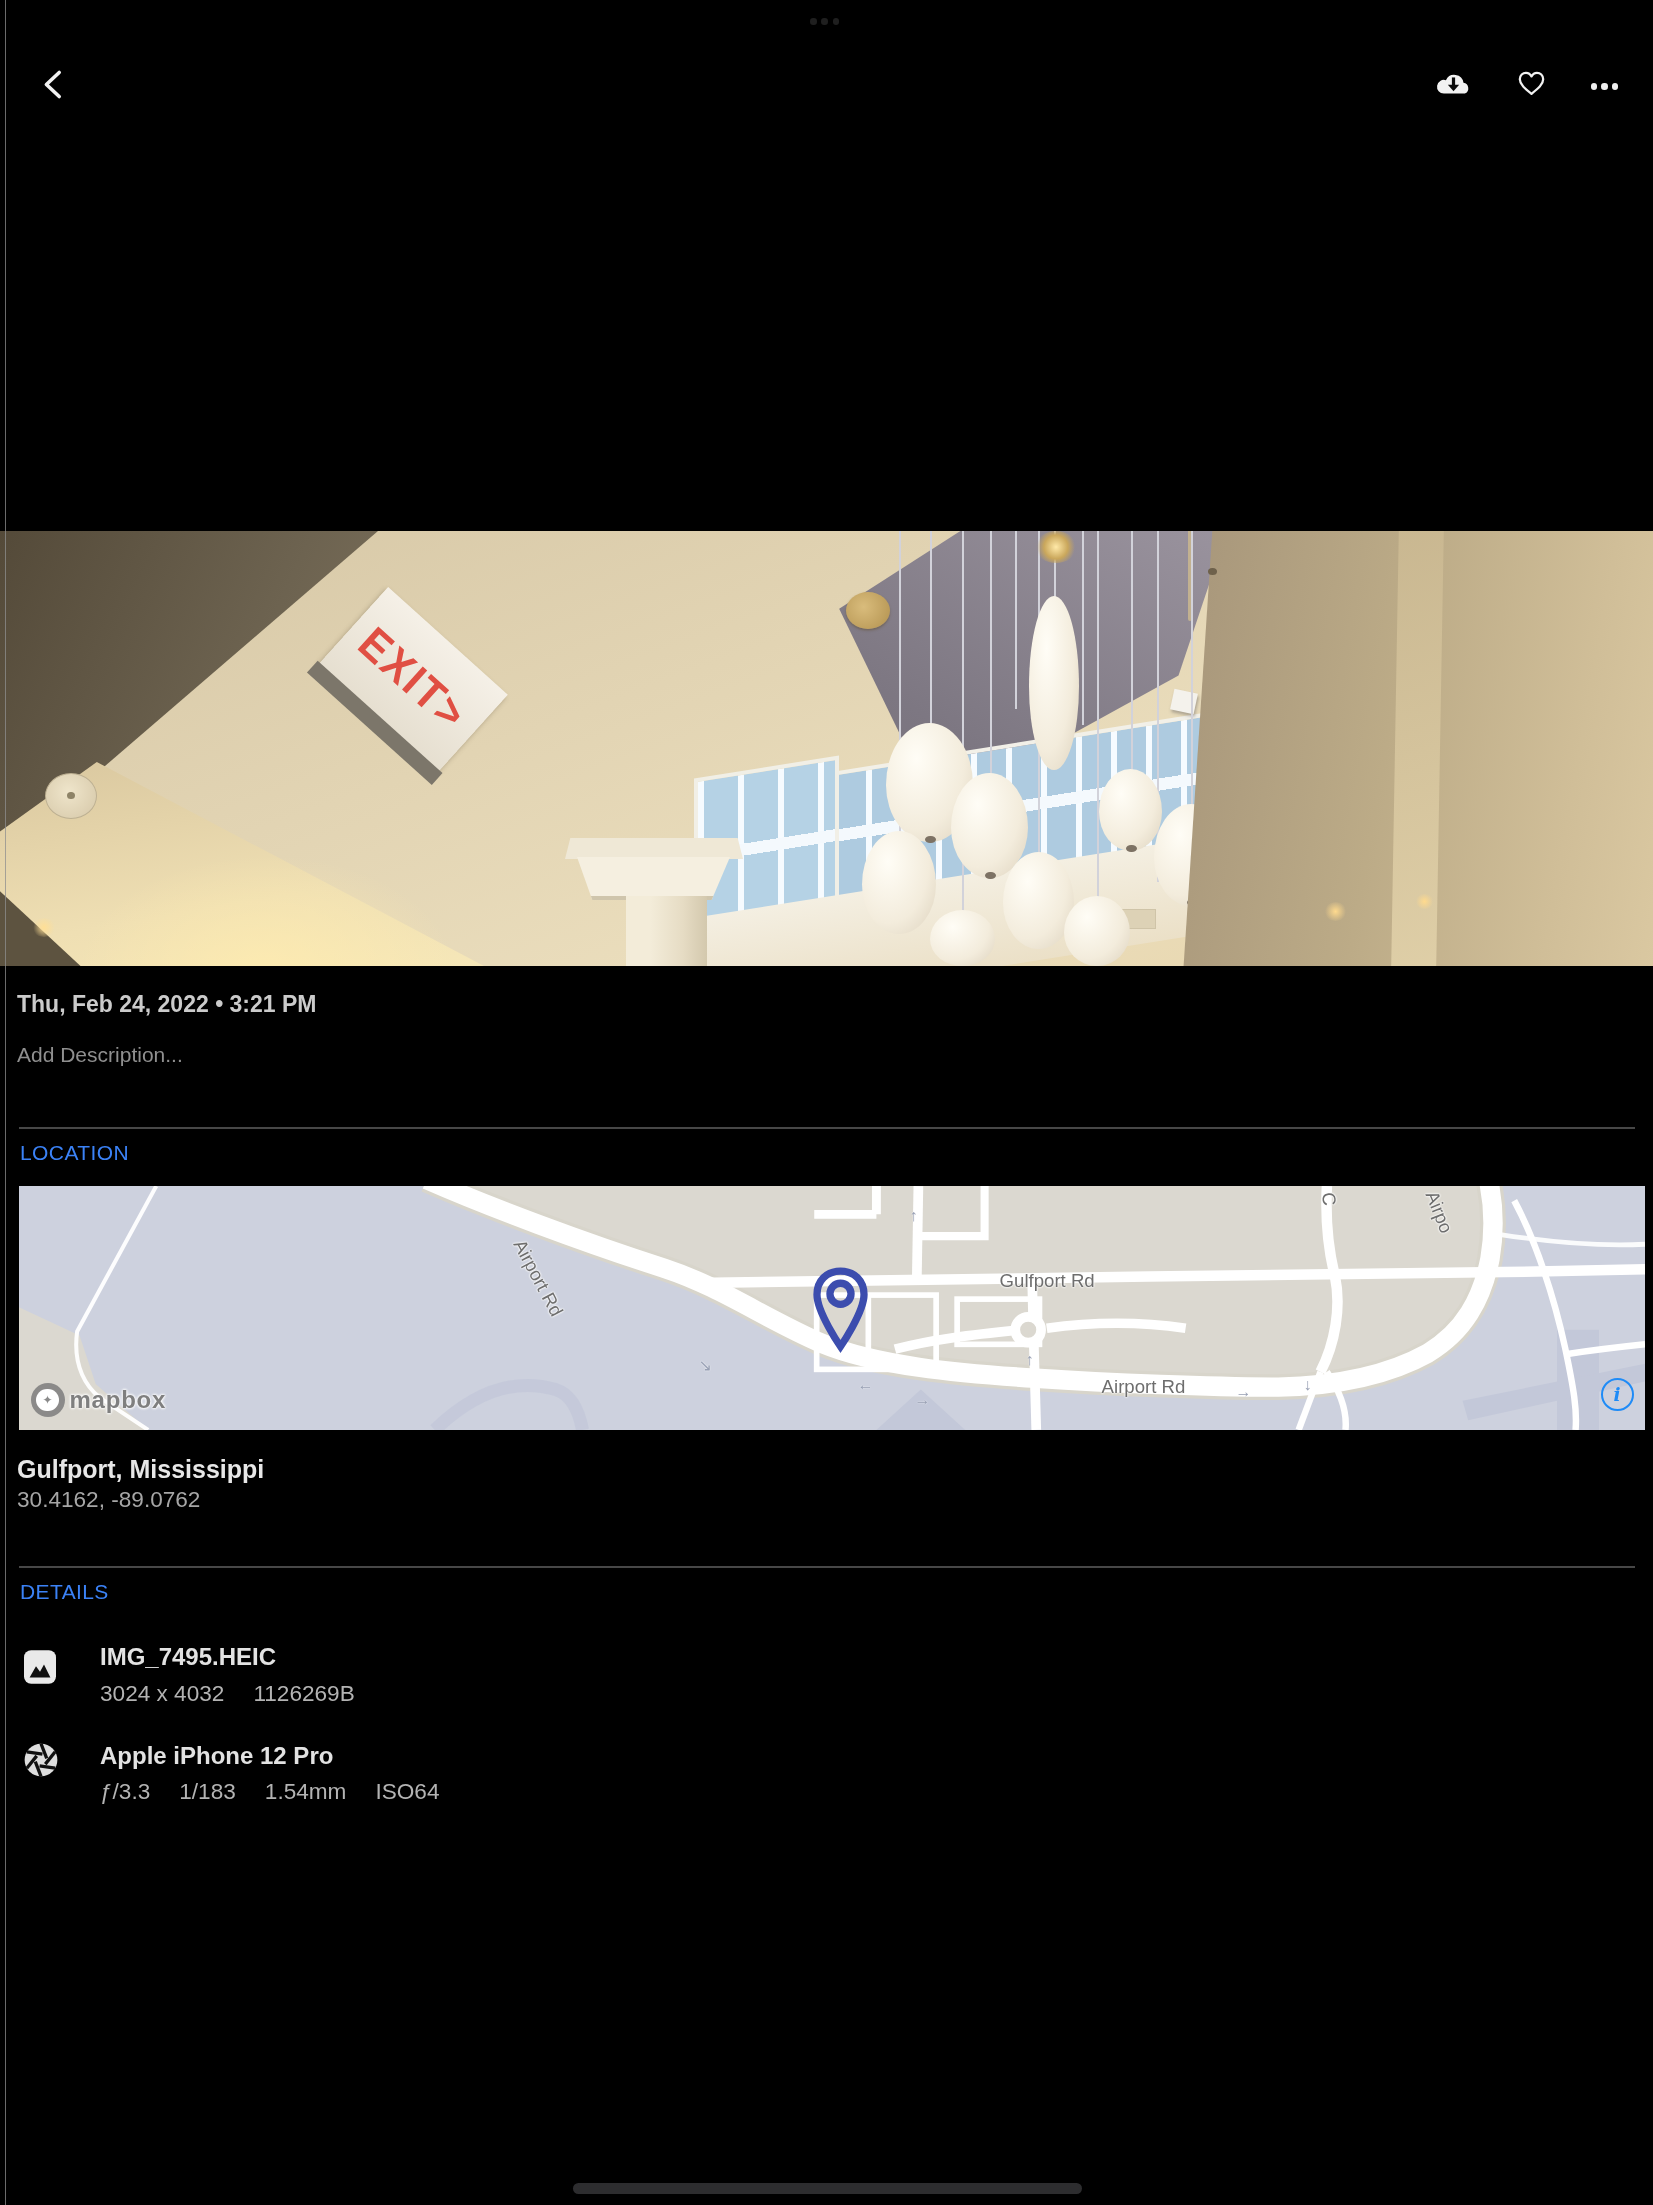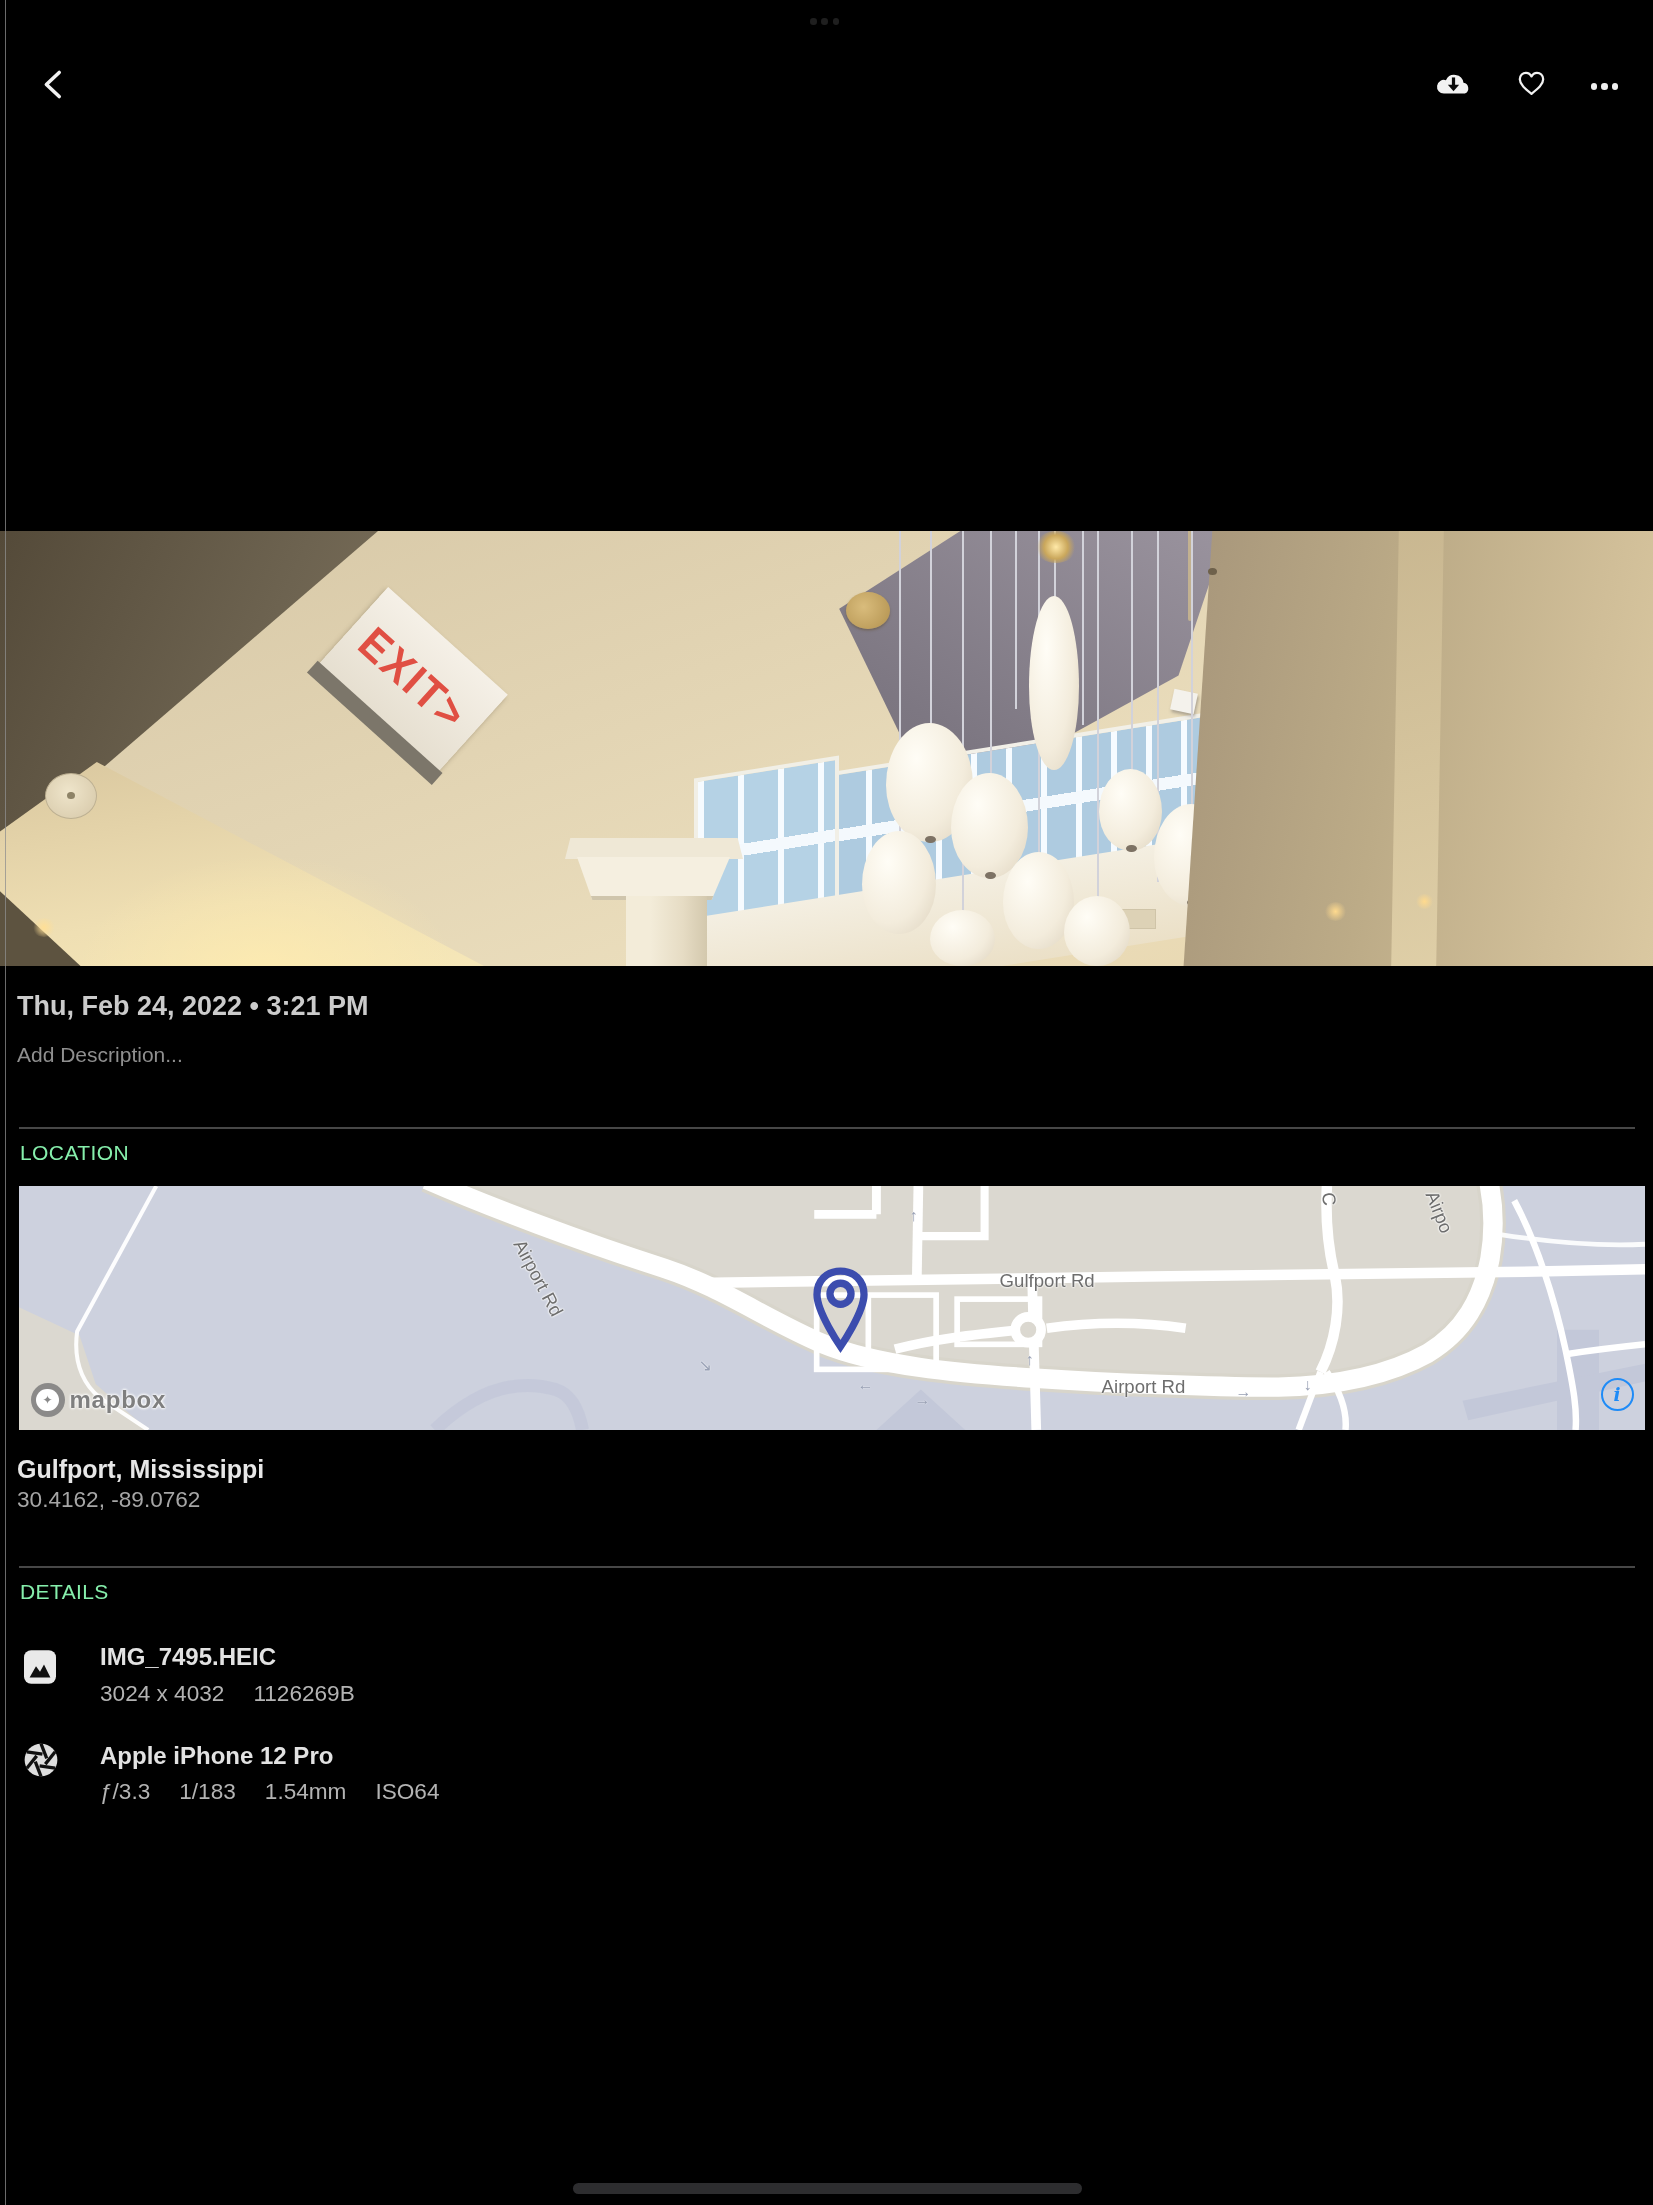--- a/index.html
+++ b/index.html
@@ -69,24 +69,24 @@
         background:radial-gradient(ellipse at 35% 30%,#fffdf6,#f3ecdc 60%,#dcd1bc);}
   .lampcap{width:10.5px;height:7.3px;border-radius:50%;background:#7d7264;}
   .golddisc{left:846px;top:61px;width:44px;height:37px;border-radius:50%;
             background:radial-gradient(circle at 40% 40%,#d9bc7c,#b2914e);box-shadow:0 1.6px 2.4px rgba(90,70,30,.4);}
   .glow{border-radius:50%;}
   .speaker{left:1172px;top:160px;width:24px;height:21px;background:#f4f2ec;transform:rotate(12deg);
            box-shadow:1.6px 2.4px 3.2px rgba(60,60,70,.35);}
   .pole{left:1188px;top:0;width:4px;height:90px;background:#c2b190;border-radius:0 0 3.2px 3.2px;}
 
   
-  .datetext{left:17px;top:991px;font-size:27px;font-weight:600;color:#cbcbcb;}
+  .datetext{left:17px;top:991px;font-size:23px;font-weight:600;color:#cbcbcb;}
   .desc{left:17px;top:1043px;font-size:21px;color:#8f8f8f;cursor:text;}
   .divider{left:18.6px;width:1616px;height:1.6px;background:#474747;}
-  .secthead{left:20px;font-size:21px;color:#86efac;letter-spacing:0.4px;}
+  .secthead{left:20px;font-size:21px;color:#3b82f6;letter-spacing:0.4px;}
   .place{left:17px;top:1455px;font-size:25px;font-weight:bold;color:#e7e7e7;}
   .coords{left:17px;top:1487px;font-size:22.6px;color:#a6a6a6;}
 
   
   .map{left:18.6px;top:1186px;width:1626px;height:244px;background:#cdd1de;overflow:hidden;cursor:pointer;}
   .maplabel{position:absolute;color:#6e6e6e;font-size:18.6px;white-space:nowrap;
             text-shadow:0 0 2.4px #fff,0 0 2.4px #fff,0 0 1.6px #fff;}
   .maparrow{position:absolute;color:#98a0b4;font-size:16px;text-shadow:0 0 1.6px #fff;}
   .pin{position:absolute;left:793px;top:81px;}
   .mapbox-logo{position:absolute;left:12px;top:197px;display:flex;align-items:center;gap:4.8px;}

